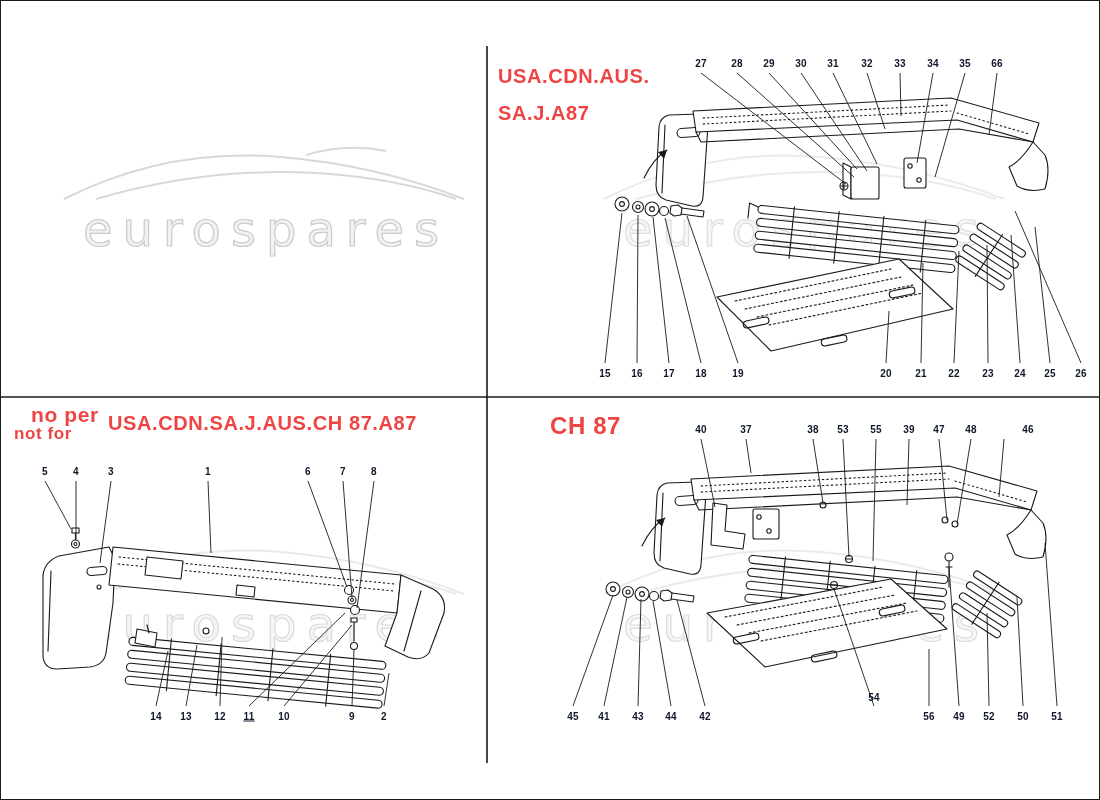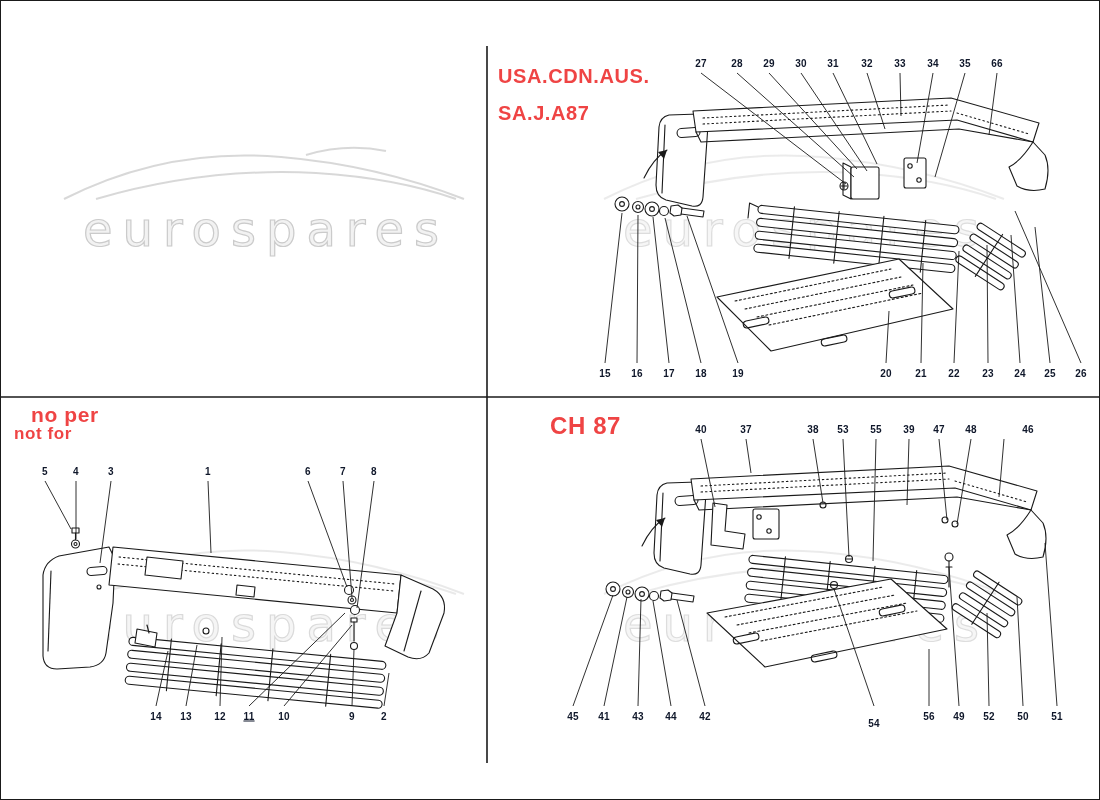--- a/index.html
+++ b/index.html
@@ -312,20 +312,21 @@
         <line x1="988" y1="705" x2="986" y2="612"></line>
         <line x1="1022" y1="705" x2="1016" y2="596"></line>
         <line x1="1056" y1="705" x2="1044" y2="542"></line>
       </g>
   </svg>
 
   <div class="title title-tr1">USA.CDN.AUS.</div>
   <div class="title title-tr2">SA.J.A87</div>
   <div class="title note-bl1">no per</div>
   <div class="title note-bl2">not for</div>
+  <div class="title title-bl">USA.CDN.SA.J.AUS.CH 87.A87</div>
   <div class="title title-br">CH 87</div>
 
   <div id="callout-layer">
       <span class="callout" style="left: 700px; top: 62px;">27</span>
       <span class="callout" style="left: 736px; top: 62px;">28</span>
       <span class="callout" style="left: 768px; top: 62px;">29</span>
       <span class="callout" style="left: 800px; top: 62px;">30</span>
       <span class="callout" style="left: 832px; top: 62px;">31</span>
       <span class="callout" style="left: 866px; top: 62px;">32</span>
       <span class="callout" style="left: 899px; top: 62px;">33</span>
@@ -365,20 +366,20 @@
       <span class="callout" style="left: 875px; top: 428px;">55</span>
       <span class="callout" style="left: 908px; top: 428px;">39</span>
       <span class="callout" style="left: 938px; top: 428px;">47</span>
       <span class="callout" style="left: 970px; top: 428px;">48</span>
       <span class="callout" style="left: 1003px; top: 428px; margin-left: 24px;">46</span>
       <span class="callout" style="left: 572px; top: 715px;">45</span>
       <span class="callout" style="left: 603px; top: 715px;">41</span>
       <span class="callout" style="left: 637px; top: 715px;">43</span>
       <span class="callout" style="left: 670px; top: 715px;">44</span>
       <span class="callout" style="left: 704px; top: 715px;">42</span>
-      <span class="callout" style="left: 873px; top: 722px;">54</span>
+      <span class="callout" style="left: 873px; top: 696px;">54</span>
       <span class="callout" style="left: 928px; top: 715px;">56</span>
       <span class="callout" style="left: 958px; top: 715px;">49</span>
       <span class="callout" style="left: 988px; top: 715px;">52</span>
       <span class="callout" style="left: 1022px; top: 715px;">50</span>
       <span class="callout" style="left: 1056px; top: 715px;">51</span>
     </div>
 </div>
 
 </body></html>

